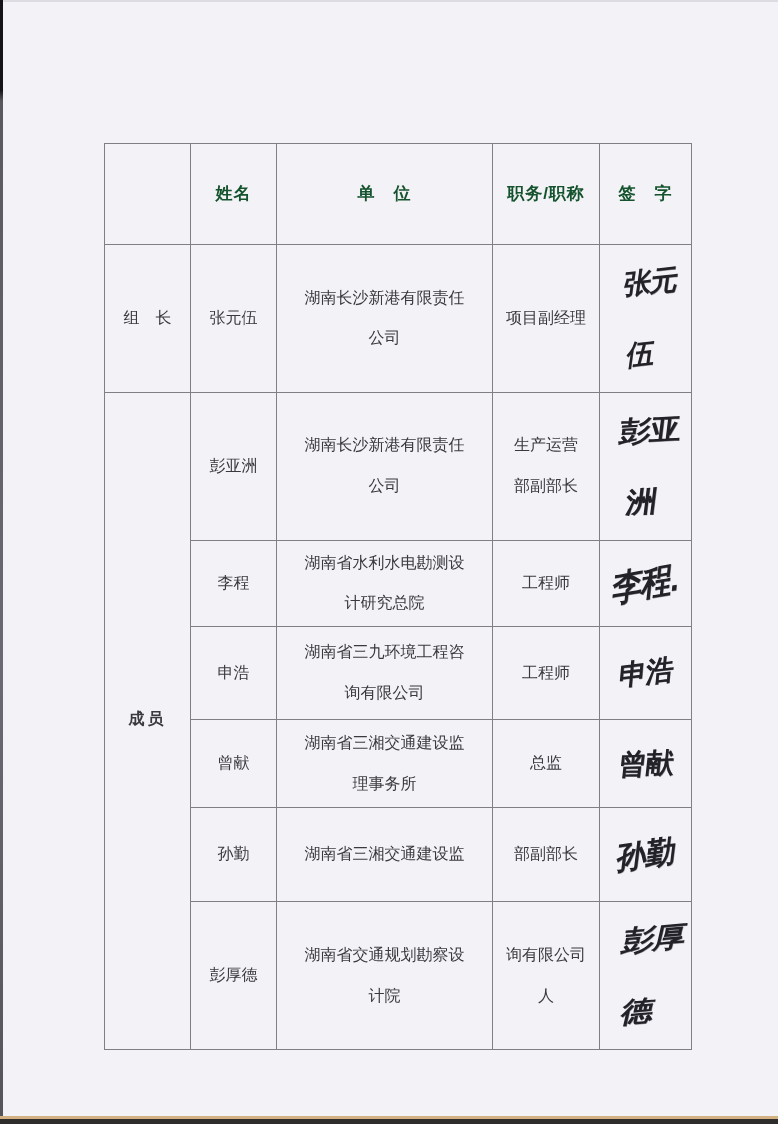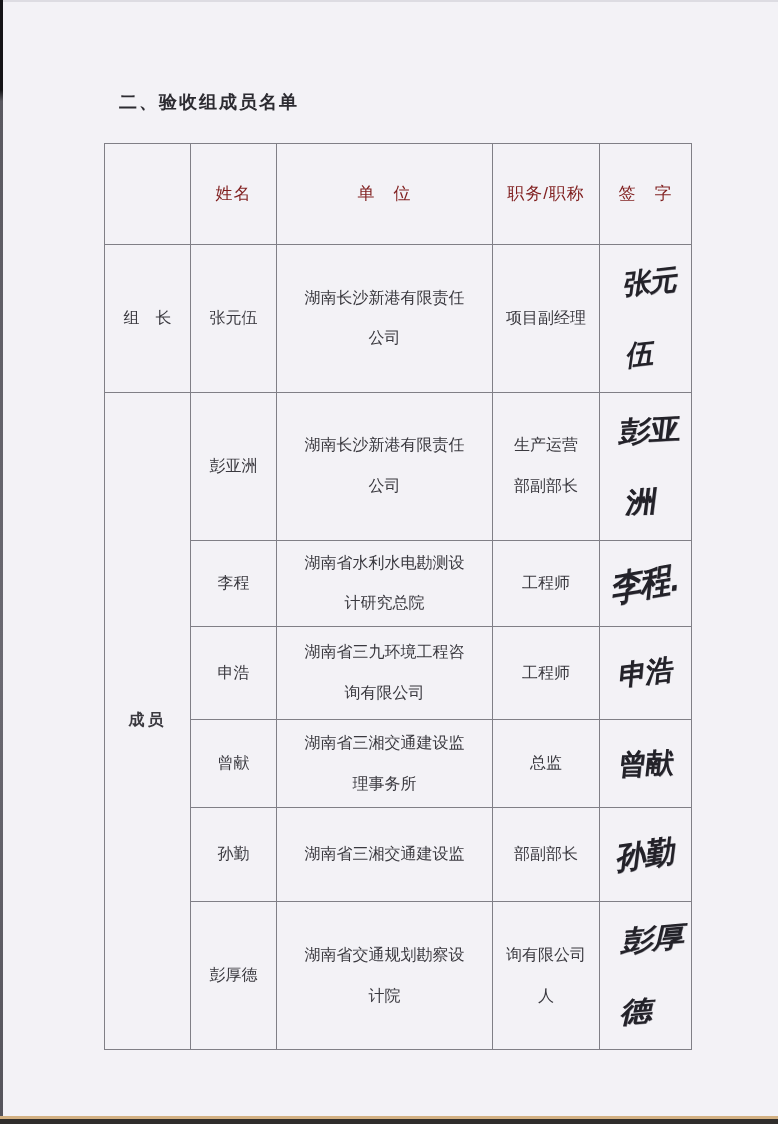--- a/index.html
+++ b/index.html
@@ -69,42 +69,43 @@
     text-align: center;
     vertical-align: middle;
     font-size: 16px;
     color: #3a393f;
     padding: 2px 6px;
     white-space: pre-line;
     line-height: 2.55;
     overflow: visible;
   }
   table.members th {
-    font-weight: normal;
+    font-weight: bold;
     font-size: 17px;
     letter-spacing: 1px;
-    color: #7f1d1d;
+    color: #14532d;
   }
   col.c-role { width: 86px; }
   col.c-name { width: 86px; }
   col.c-unit { width: 216px; }
   col.c-pos  { width: 107px; }
   col.c-sig  { width: 92px; }
   tr.hrow { height: 101px; }
   tr.r0 { height: 91px; }
   tr.r1 { height: 90px; }
   tr.r2 { height: 80px; }
   tr.r3 { height: 93px; }
   tr.r4 { height: 88px; }
   tr.r5 { height: 94px; }
   tr.r6 { height: 103px; }
   td.role-merged {
     font-weight: bold;
     letter-spacing: 3px;
     font-size: 17px;
+    font-family: Liberation Mono, monospace;
   }
   td.sig-cell { line-height: 1; }
   .sig {
     display: inline-block;
     font-size: 28px;
     font-weight: 600;
     letter-spacing: -1px;
     color: #232229;
     transform: rotate(-6deg) skewX(-14deg);
     text-shadow: 0.5px 0.5px 0.5px rgba(30,30,40,0.45);
@@ -116,21 +117,20 @@
   .sig-6 { transform: rotate(-8deg) skewX(-15deg) scale(1.08, 1.1); }
   .sig-7 { transform: rotate(-5deg) skewX(-18deg) scale(1.15, 1.0); }
 </style>
 </head>
 <body>
 
 <div class="page">
   <div class="edge-top"></div>
   <div class="edge-left"></div>
 
-  <h1 class="title">二、验收组成员名单</h1>
 
   <div class="doc-table">
     <table class="members">
       <colgroup>
         <col class="c-role">
           <col class="c-name">
           <col class="c-unit">
           <col class="c-pos">
           <col class="c-sig">
       </colgroup>

